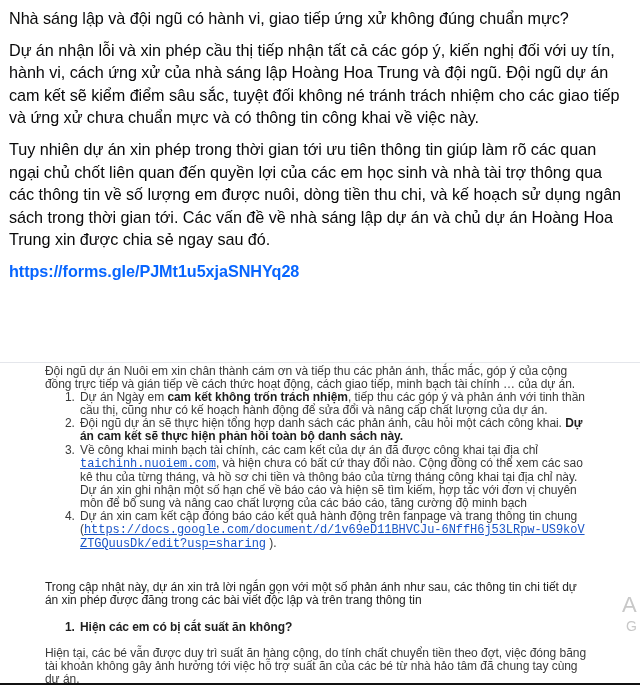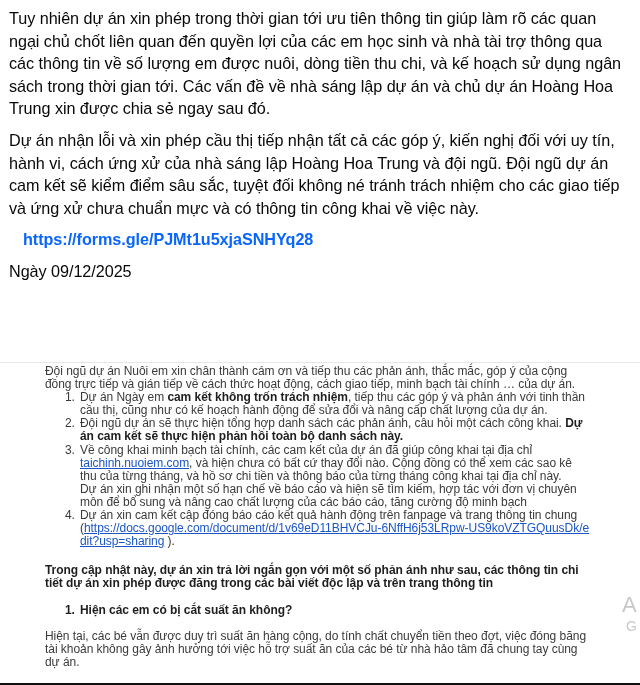--- a/index.html
+++ b/index.html
@@ -6,79 +6,79 @@
   body {
     width: 640px; height: 685px; overflow: hidden; background: #ffffff;
     font-family: "Liberation Sans", "DejaVu Sans", sans-serif; color: #080809;
     position: relative;
   }
   .post-text { padding: 7px 10px 0 9px; }
   .post-text p {
     margin: 0 0 9px 0; font-size: 16.2px; line-height: 22.6px; letter-spacing: -0.05px;
   }
   .post-text p.title { margin-bottom: 9px; }
-  .post-link { color: #0866ff; font-weight: bold; text-decoration: none; display: block; margin-left: 14px; }
+  .post-link { color: #0866ff; font-weight: bold; text-decoration: none; display: block; }
   .divider { position: absolute; left: 0; top: 362px; width: 640px; height: 1px; background: #e4e6eb; }
   .embed {
     position: absolute; left: 0; top: 363px; width: 640px; height: 322px; background: #ffffff;
     overflow: hidden;
   }
   .doc {
     position: absolute; left: 45px; top: 2px; width: 545px;
     font-size: 12px; line-height: 13.1px; color: #3a3a3a; letter-spacing: -0.05px;
     filter: blur(0.25px);
   }
   .doc p { margin: 0; }
   .doc ol { margin: 0; padding: 0 0 0 0; list-style: none; }
   .doc li { position: relative; padding-left: 35px; }
   .doc li .num { position: absolute; left: 20px; top: 0; }
   .doc b { color: #1e1e1e; }
-  .doc a { color: #1a55c8; text-decoration: underline; }
-  .doc .bold-para { font-weight: bold; color: #1e1e1e; margin-top: 16px; }
+  .doc a { color: #1a55c8; text-decoration: underline; font-family: Liberation Mono, monospace; }
+  .doc .bold-para { font-weight: normal; color: #1e1e1e; margin-top: 30px; }
   .doc .q-heading { font-weight: bold; color: #1e1e1e; padding-left: 35px; position: relative; margin-top: 13px; margin-bottom: 13px; }
   .doc .q-heading .num { position: absolute; left: 20px; }
   .side-letter {
     position: absolute; left: 622px; top: 592px; font-size: 22px; color: #c8c8c8;
     font-family: "Liberation Sans", sans-serif;
   }
   .side-letter2 {
     position: absolute; left: 626px; top: 618px; font-size: 14px; color: #c8c8c8;
     font-family: "Liberation Sans", sans-serif;
   }
   .bottom-bar { position: absolute; left: 0; top: 683px; width: 640px; height: 2px; background: #111; }
 </style>
 </head>
 <body>
 
 <div class="post-text">
+  <p class="title">Nhà sáng lập và đội ngũ có hành vi, giao tiếp ứng xử không đúng chuẩn mực?</p>
+  <p>Dự án nhận lỗi và xin phép cầu thị tiếp nhận tất cả các góp ý, kiến nghị đối với uy tín, hành vi, cách ứng xử của nhà sáng lập Hoàng Hoa Trung và đội ngũ. Đội ngũ dự án cam kết sẽ kiểm điểm sâu sắc, tuyệt đối không né tránh trách nhiệm cho các giao tiếp và ứng xử chưa chuẩn mực và có thông tin công khai về việc này.</p>
   <p>Tuy nhiên dự án xin phép trong thời gian tới ưu tiên thông tin giúp làm rõ các quan ngại chủ chốt liên quan đến quyền lợi của các em học sinh và nhà tài trợ thông qua các thông tin về số lượng em được nuôi, dòng tiền thu chi, và kế hoạch sử dụng ngân sách trong thời gian tới. Các vấn đề về nhà sáng lập dự án và chủ dự án Hoàng Hoa Trung xin được chia sẻ ngay sau đó.</p>
-  <p>Dự án nhận lỗi và xin phép cầu thị tiếp nhận tất cả các góp ý, kiến nghị đối với uy tín, hành vi, cách ứng xử của nhà sáng lập Hoàng Hoa Trung và đội ngũ. Đội ngũ dự án cam kết sẽ kiểm điểm sâu sắc, tuyệt đối không né tránh trách nhiệm cho các giao tiếp và ứng xử chưa chuẩn mực và có thông tin công khai về việc này.</p>
   <p>
     <a class="post-link" href="#">https://forms.gle/PJMt1u5xjaSNHYq28</a>
   </p>
-  <p>Ngày 09/12/2025</p>
 </div>
 
 <div class="divider"></div>
 
 <div class="embed">
   <div class="doc">
     <p>Đội ngũ dự án Nuôi em xin chân thành cám ơn và tiếp thu các phản ánh, thắc mắc, góp ý của cộng đồng trực tiếp và gián tiếp về cách thức hoạt động, cách giao tiếp, minh bạch tài chính … của dự án.</p>
     <ol>
       <li>
         <span class="num">1.</span>
         <span>Dự án Ngày em </span><b>cam kết không trốn trách nhiệm</b><span>, tiếp thu các góp ý và phản ánh với tinh thần cầu thị, cũng như có kế hoạch hành động để sửa đổi và nâng cấp chất lượng của dự án.</span>
       </li>
       <li>
         <span class="num">2.</span>
         <span>Đội ngũ dự án sẽ thực hiện tổng hợp danh sách các phản ánh, câu hỏi một cách công khai. </span><b>Dự án cam kết sẽ thực hiện phản hồi toàn bộ danh sách này.</b>
       </li>
       <li>
         <span class="num">3.</span>
-        <span>Về công khai minh bạch tài chính, các cam kết của dự án đã giúp công khai tại địa chỉ </span><br><a href="#">taichinh.nuoiem.com</a><span>, và hiện chưa có bất cứ thay đổi nào. Cộng đồng có thể xem các sao kê thu của từng tháng, và hồ sơ chi tiền và thông báo của từng tháng công khai tại địa chỉ này.</span><br>
+        <span>Về công khai minh bạch tài chính, các cam kết của dự án đã được công khai tại địa chỉ </span><br><a href="#">taichinh.nuoiem.com</a><span>, và hiện chưa có bất cứ thay đổi nào. Cộng đồng có thể xem các sao kê thu của từng tháng, và hồ sơ chi tiền và thông báo của từng tháng công khai tại địa chỉ này.</span><br>
         <span>Dự án xin ghi nhận một số hạn chế về báo cáo và hiện sẽ tìm kiếm, hợp tác với đơn vị chuyên môn để bổ sung và nâng cao chất lượng của các báo cáo, tăng cường độ minh bạch</span>
       </li>
       <li>
         <span class="num">4.</span>
         <span>Dự án xin cam kết cập đóng báo cáo kết quả hành động trên fanpage và trang thông tin chung (</span><a href="#" style="word-break:break-all">https://docs.google.com/document/d/1v69eD11BHVCJu-6NffH6j53LRpw-US9koVZTGQuusDk/edit?usp=sharing</a><span> ).</span>
       </li>
     </ol>
     <p class="bold-para">Trong cập nhật này, dự án xin trả lời ngắn gọn với một số phản ánh như sau, các thông tin chi tiết dự án xin phép được đăng trong các bài viết độc lập và trên trang thông tin</p>
     <div class="q-heading">
       <span class="num">1.</span>

